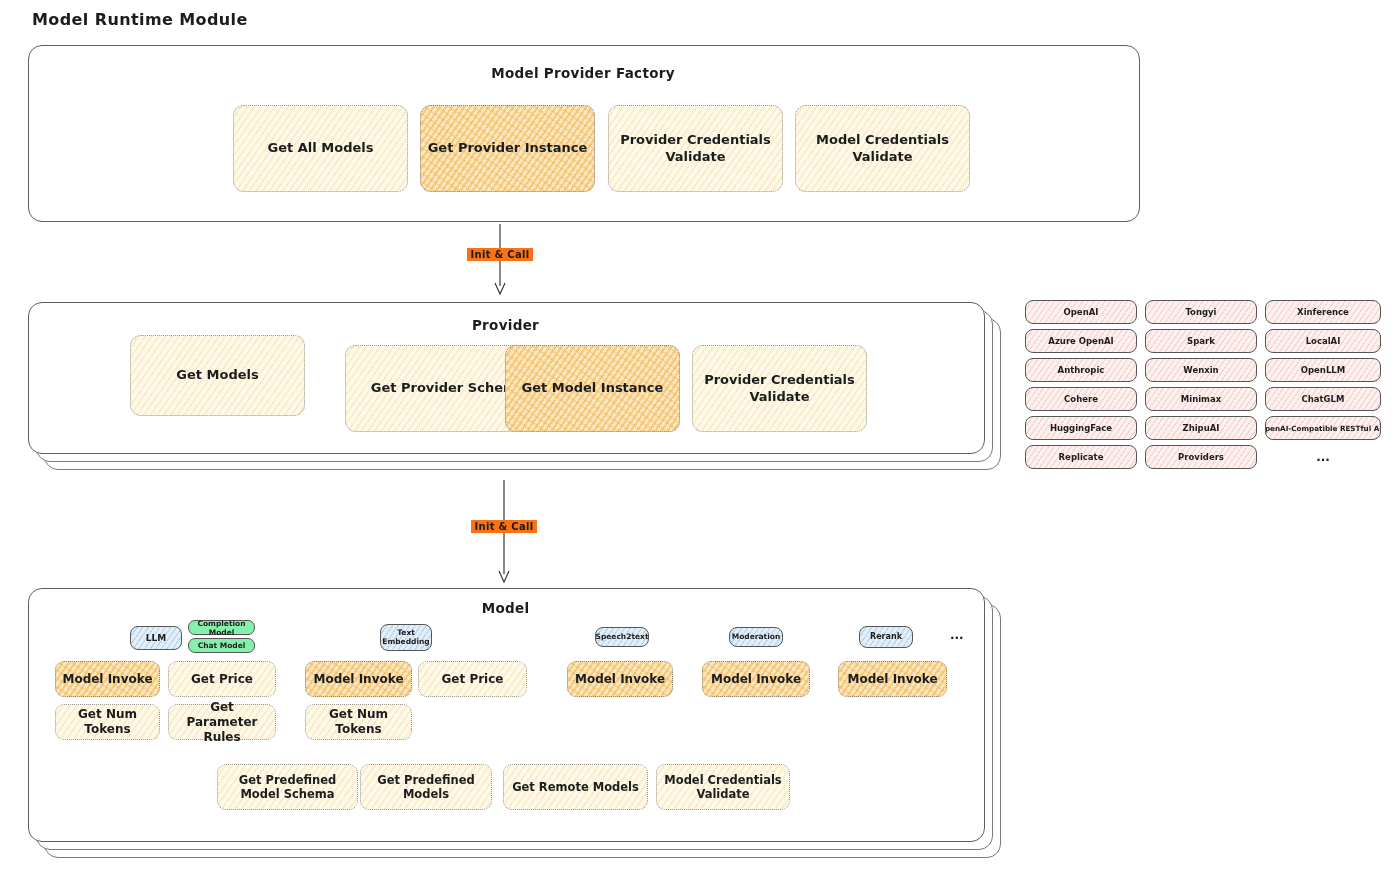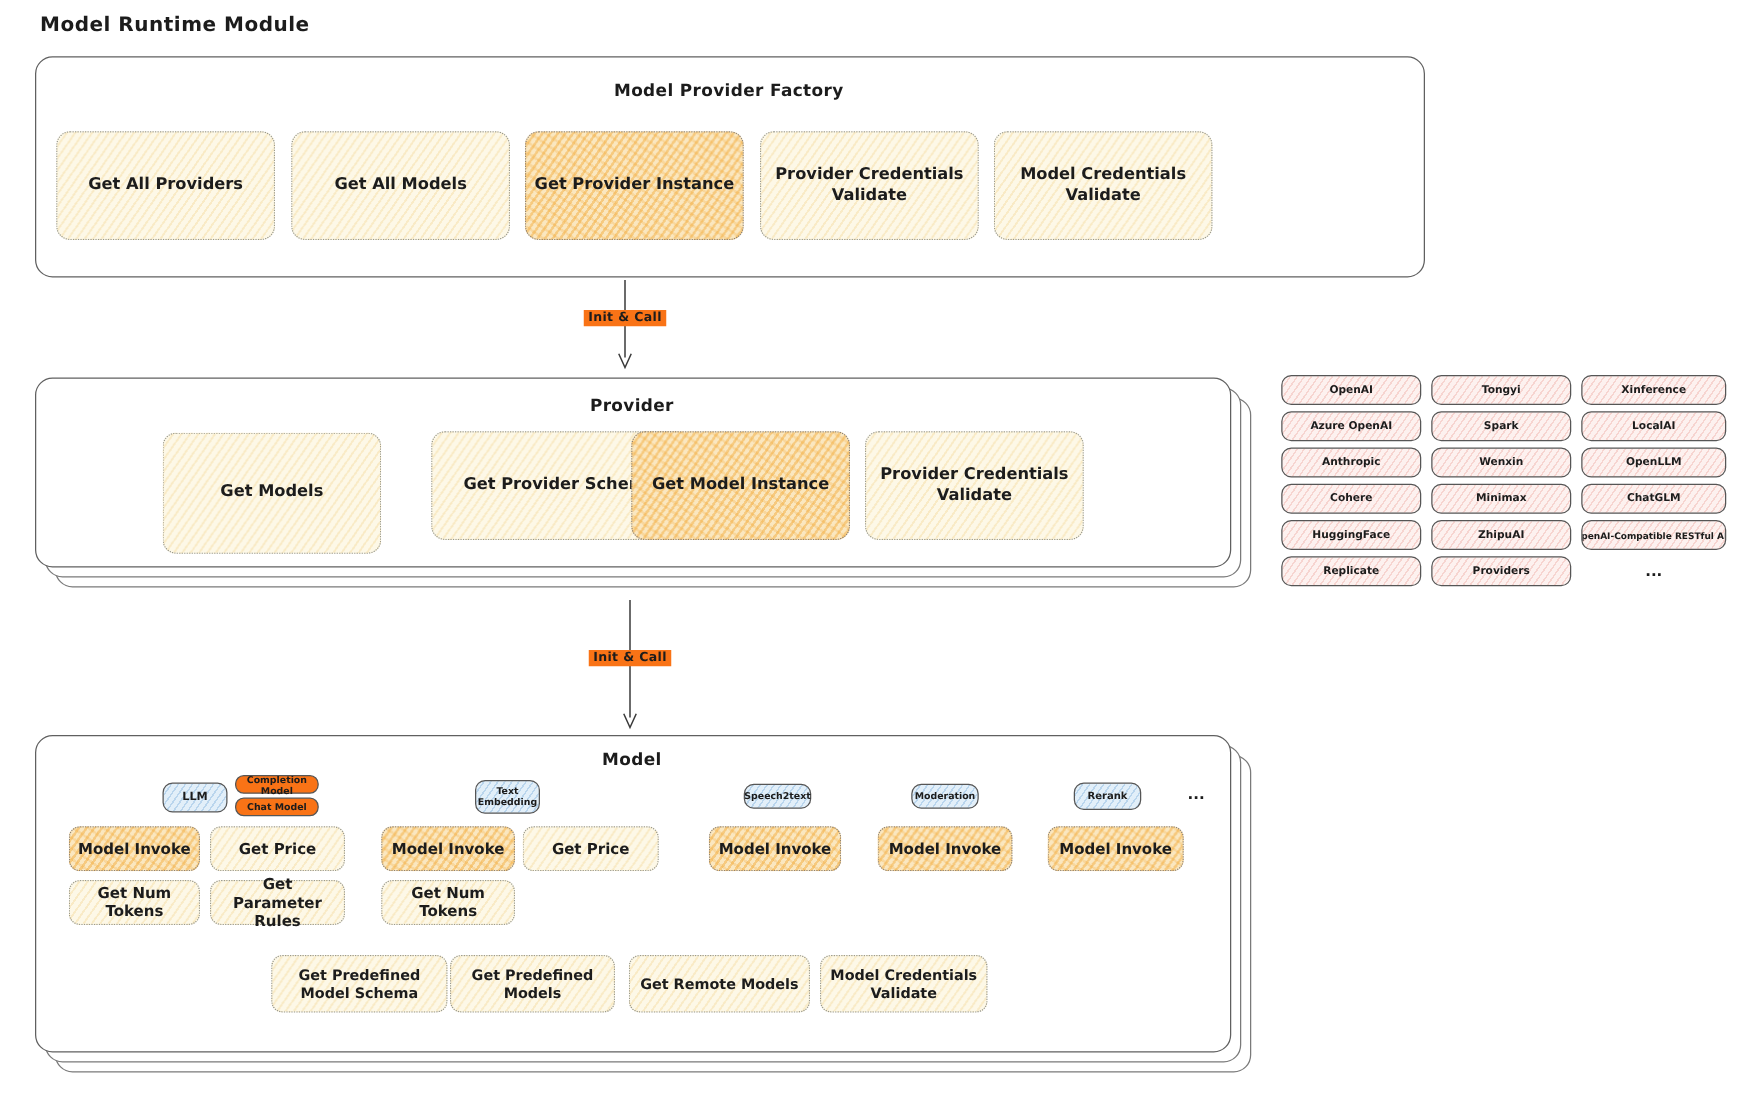--- a/index.html
+++ b/index.html
@@ -38,59 +38,58 @@
   .chip.long{font-size:7.2px;}
   .chip-more{height:24px;display:flex;align-items:center;justify-content:center;font-size:12px;font-weight:700;}
 
   
   .tab{position:absolute;display:flex;align-items:center;justify-content:center;text-align:center;
        font-size:8px;font-weight:600;line-height:1.15;box-sizing:border-box;
        border:1.3px solid #565656;border-radius:8px;
        background-color:#e2eff9;
        background-image:repeating-linear-gradient(125deg,rgba(110,165,215,.35) 0 1.2px,transparent 1.2px 4.6px);}
   .tab-plain{position:absolute;display:flex;align-items:center;justify-content:center;text-align:center;
-       font-size:7.5px;font-weight:600;box-sizing:border-box;background:#f97316;
+       font-size:7.5px;font-weight:600;box-sizing:border-box;background:#86efac;
        border:1.3px solid #565656;border-radius:7px;}
   .ellipsis{position:absolute;font-size:12px;font-weight:700;}
 
   
   .arrow-wrap{position:absolute;width:120px;display:flex;flex-direction:column;align-items:center;}
   .arrow-label{position:absolute;background:#f97316;padding:1px 4px;font-size:10px;font-weight:600;letter-spacing:.3px;}
 </style>
 </head>
 <body>
 
 <div id="canvas">
 
   <div class="page-title">Model Runtime Module</div>
 
   <div class="boxwrap" style="left:28px;top:45px;width:1110px;height:175px;">
     <div class="box"></div>
     <div class="box-title" style="top:20px;">Model Provider Factory</div>
-    <div class="node" style="left:17px;top:60px;width:175px;height:87px;">Get All Providers</div>
     <div class="node" style="left:205px;top:60px;width:175px;height:87px;">Get All Models</div>
     <div class="node hl" style="left:392px;top:60px;width:175px;height:87px;">Get Provider Instance</div>
     <div class="node" style="left:580px;top:60px;width:175px;height:87px;">Provider Credentials Validate</div>
     <div class="node" style="left:767px;top:60px;width:175px;height:87px;">Model Credentials Validate</div>
   </div>
 
   <div class="arrow-wrap" style="left:440px;top:224px;height:72px;">
     <svg width="120" height="72">
       <line x1="60" y1="0" x2="60" y2="62" stroke="#3a3a3a" stroke-width="1.2"></line>
       <path d="M55,59 L60,70 L65,59" fill="none" stroke="#3a3a3a" stroke-width="1.2"></path>
     </svg>
     <span class="arrow-label" style="top:24px;">Init &amp; Call</span>
   </div>
 
   <div class="boxwrap" style="left:28px;top:302px;width:955px;height:150px;">
     <div class="stack-layer stack-2"></div>
     <div class="stack-layer stack-1"></div>
     <div class="box"></div>
     <div class="box-title" style="top:15px;">Provider</div>
-    <div class="node" style="left:102px;top:44px;width:175px;height:97px;">Get Models</div>
+    <div class="node" style="left:102px;top:33px;width:175px;height:81px;">Get Models</div>
     <div class="node" style="left:289px;top:43px;width:206px;height:87px;margin-left:28px;">Get Provider Schema</div>
     <div class="node hl" style="left:477px;top:43px;width:175px;height:87px;">Get Model Instance</div>
     <div class="node" style="left:664px;top:43px;width:175px;height:87px;">Provider Credentials Validate</div>
   </div>
 
   <div class="chipgrid">
     <div class="chip">OpenAI</div>
     <div class="chip">Tongyi</div>
     <div class="chip">Xinference</div>
     <div class="chip">Azure OpenAI</div>

